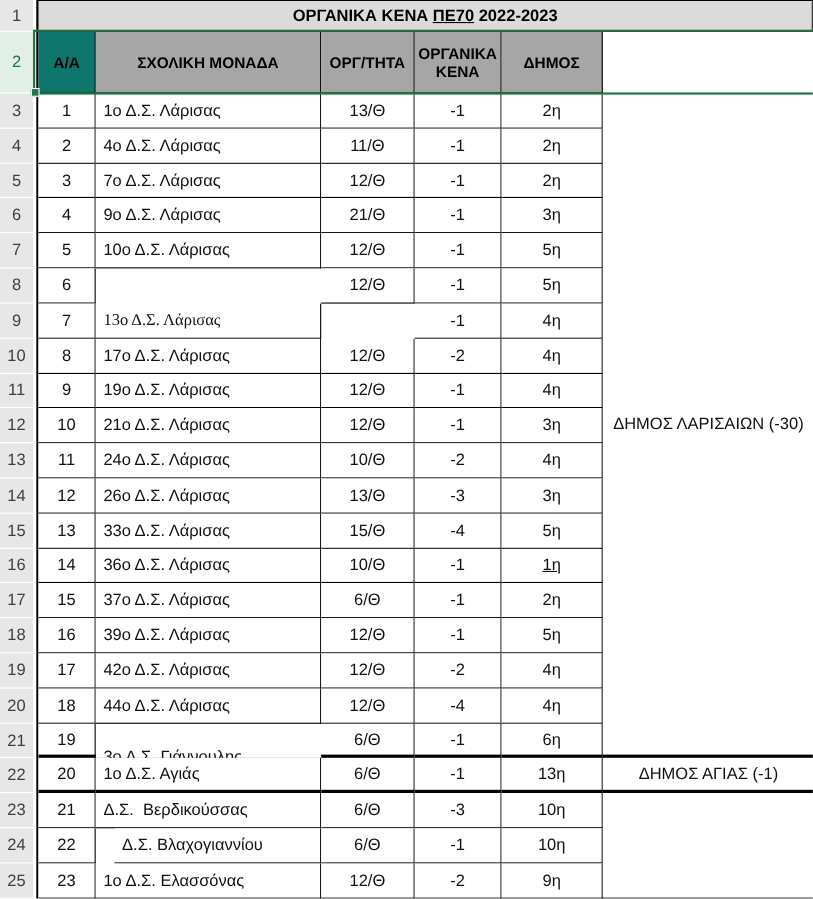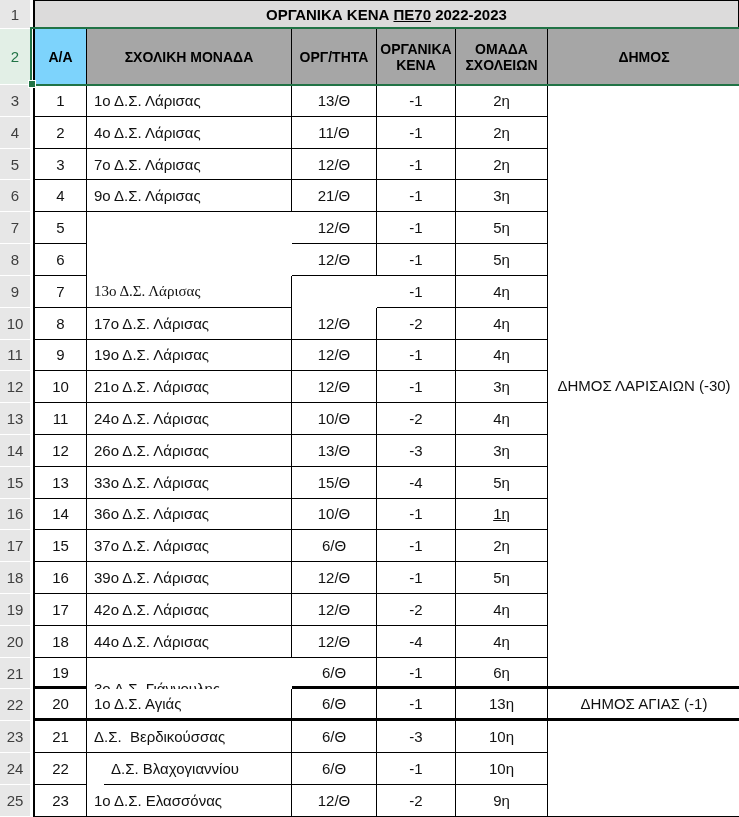--- a/index.html
+++ b/index.html
@@ -21,21 +21,21 @@
   .title-row{height:29px;background:#dcdbdb;border:1px solid #000;border-left-width:2px;
     display:flex;align-items:center;justify-content:center;
     font-size:15px;font-weight:bold;color:#000;white-space:pre;}
   .title-row .u{text-decoration:underline;}
 
   .header-row{height:56px;display:grid;grid-template-columns:52px 205px 85px 79px 92px 193px;
     border-left:2px solid #000;}
   .header-cell{background:#a6a6a6;border-right:1px solid #000;border-bottom:1px solid #000;
     display:flex;align-items:center;justify-content:center;text-align:center;
     font-size:14px;line-height:16px;font-weight:bold;color:#000;padding:0 4px;}
-  .header-cell.first{background:#7dd3fc;}
+  .header-cell.first{background:#0f766e;}
 
   .data-grid{display:grid;grid-template-columns:52px 205px 85px 79px 92px 193px;
     grid-auto-rows:31.826px;border-left:2px solid #000;}
   .cell{border-right:1px solid #000;border-bottom:1px solid #000;
     display:flex;align-items:center;justify-content:center;
     font-size:15px;color:#111;background:#fff;}
   .cell.left{justify-content:flex-start;padding-left:7px;white-space:pre;}
   .cell.thick{border-bottom-width:3px;}
   .dimos-cell{text-align:center;padding:0 2px;}
 
@@ -81,21 +81,20 @@
   <div class="table-wrap">
     <div class="title-row">
       <span>ΟΡΓΑΝΙΚΑ ΚΕΝΑ </span><span class="u">ΠΕ70</span><span> 2022-2023</span>
     </div>
 
     <div class="header-row">
       <div class="header-cell first">Α/Α</div>
       <div class="header-cell">ΣΧΟΛΙΚΗ ΜΟΝΑΔΑ</div>
       <div class="header-cell">ΟΡΓ/ΤΗΤΑ</div>
       <div class="header-cell">ΟΡΓΑΝΙΚΑ ΚΕΝΑ</div>
-      <div class="header-cell">ΟΜΑΔΑ ΣΧΟΛΕΙΩΝ</div>
       <div class="header-cell">ΔΗΜΟΣ</div>
     </div>
 
     <div class="data-grid" id="data-grid">
         <div class="cell" style="grid-area: 1 / 1;">1</div>
         <div class="cell left" style="grid-area: 1 / 2;">1ο Δ.Σ. Λάρισας</div>
         <div class="cell" style="grid-area: 1 / 3;">13/Θ</div>
         <div class="cell" style="grid-area: 1 / 4;">-1</div>
         <div class="cell" style="grid-area: 1 / 5;">2η</div>
         <div class="cell" style="grid-area: 2 / 1;">2</div>
@@ -107,20 +106,21 @@
         <div class="cell left" style="grid-area: 3 / 2;">7ο Δ.Σ. Λάρισας</div>
         <div class="cell" style="grid-area: 3 / 3;">12/Θ</div>
         <div class="cell" style="grid-area: 3 / 4;">-1</div>
         <div class="cell" style="grid-area: 3 / 5;">2η</div>
         <div class="cell" style="grid-area: 4 / 1;">4</div>
         <div class="cell left" style="grid-area: 4 / 2;">9ο Δ.Σ. Λάρισας</div>
         <div class="cell" style="grid-area: 4 / 3;">21/Θ</div>
         <div class="cell" style="grid-area: 4 / 4;">-1</div>
         <div class="cell" style="grid-area: 4 / 5;">3η</div>
         <div class="cell" style="grid-area: 5 / 1;">5</div>
+        <div class="cell left" style="grid-area: 5 / 2;">10ο Δ.Σ. Λάρισας</div>
         <div class="cell" style="grid-area: 5 / 3;">12/Θ</div>
         <div class="cell" style="grid-area: 5 / 4;">-1</div>
         <div class="cell" style="grid-area: 5 / 5;">5η</div>
         <div class="cell" style="grid-area: 6 / 1;">6</div>
         <div class="cell" style="grid-area: 6 / 3;">12/Θ</div>
         <div class="cell" style="grid-area: 6 / 4;">-1</div>
         <div class="cell" style="grid-area: 6 / 5;">5η</div>
         <div class="cell" style="grid-area: 7 / 1;">7</div>
         <div class="cell left" style="grid-area: 7 / 2; font-family: Liberation Serif, serif;">13ο Δ.Σ. Λάρισας</div>
         <div class="cell" style="grid-area: 7 / 3; margin-top: 47px;">16/Θ</div>

